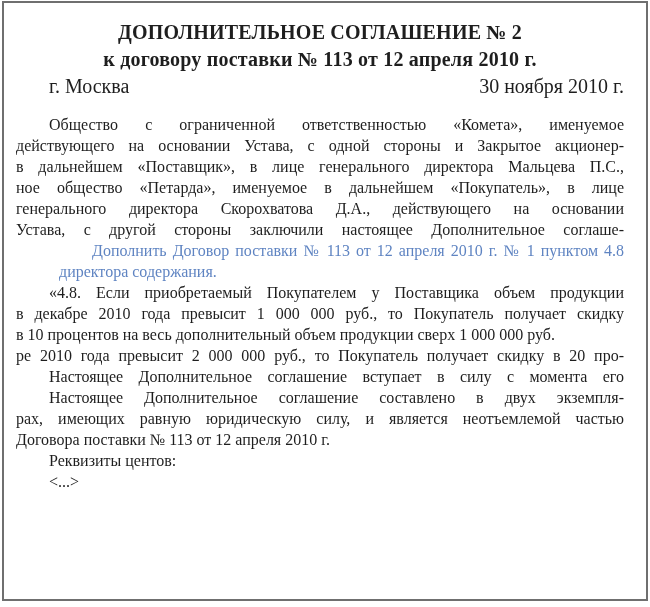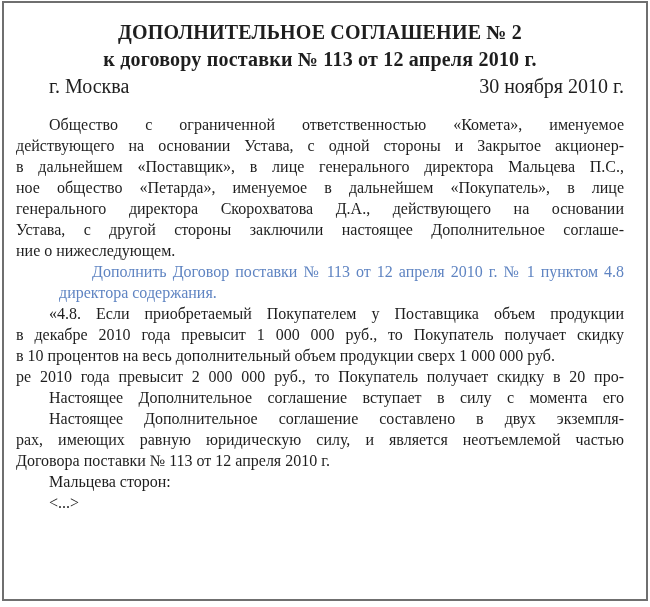--- a/index.html
+++ b/index.html
@@ -58,21 +58,20 @@
       <span class="date">30 ноября 2010 г.</span>
     </div>
     <div class="doc-body">
         <div class="para">
           <div class="line first just">Общество с ограниченной ответственностью «Комета», именуемое</div>
           <div class="line just">действующего на основании Устава, с одной стороны и Закрытое акционер-</div>
           <div class="line just">в дальнейшем «Поставщик», в лице генерального директора Мальцева П.С.,</div>
           <div class="line just">ное общество «Петарда», именуемое в дальнейшем «Покупатель», в лице</div>
           <div class="line just">генерального директора Скорохватова Д.А., действующего на основании</div>
           <div class="line just">Устава, с другой стороны заключили настоящее Дополнительное соглаше-</div>
-          <div class="line">ние о нижеследующем.</div>
         </div>
         <div class="para blue">
           <div class="line first just">Дополнить Договор поставки № 113 от 12 апреля 2010 г. № 1 пунктом 4.8</div>
           <div class="line">директора содержания.</div>
         </div>
         <div class="para">
           <div class="line first just">«4.8. Если приобретаемый Покупателем у Поставщика объем продукции</div>
           <div class="line just">в декабре 2010 года превысит 1&nbsp;000&nbsp;000 руб., то Покупатель получает скидку</div>
           <div class="line">в 10 процентов на весь дополнительный объем продукции сверх 1&nbsp;000&nbsp;000 руб.</div>
         </div>
@@ -81,20 +80,20 @@
         </div>
         <div class="para">
           <div class="line first just">Настоящее Дополнительное соглашение вступает в силу с момента его</div>
         </div>
         <div class="para">
           <div class="line first just">Настоящее Дополнительное соглашение составлено в двух экземпля-</div>
           <div class="line just">рах, имеющих равную юридическую силу, и является неотъемлемой частью</div>
           <div class="line">Договора поставки № 113 от 12 апреля 2010 г.</div>
         </div>
         <div class="para">
-          <div class="line first">Мальцева сторон:</div>
+          <div class="line first">Реквизиты центов:</div>
         </div>
         <div class="para">
           <div class="line first">&lt;...&gt;</div>
         </div>
       </div>
   </div>
 </div>
 
 </body></html>

